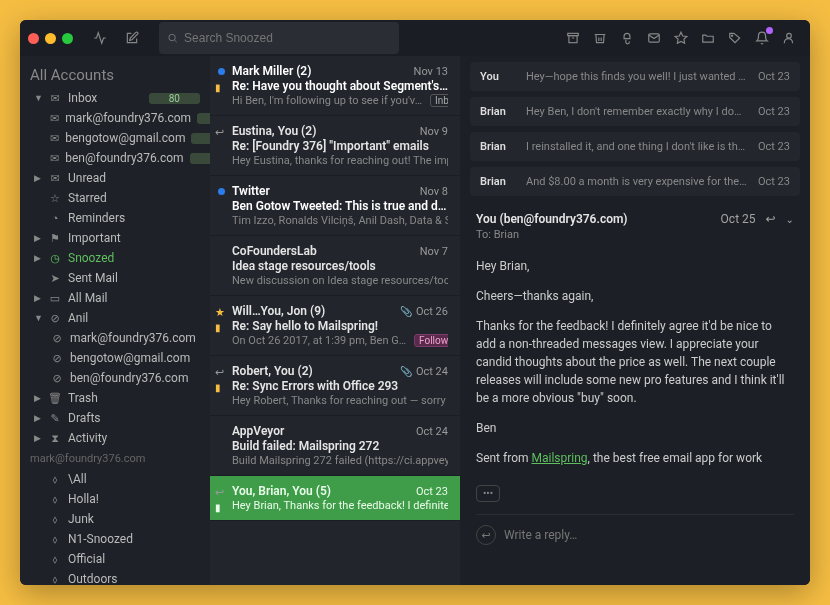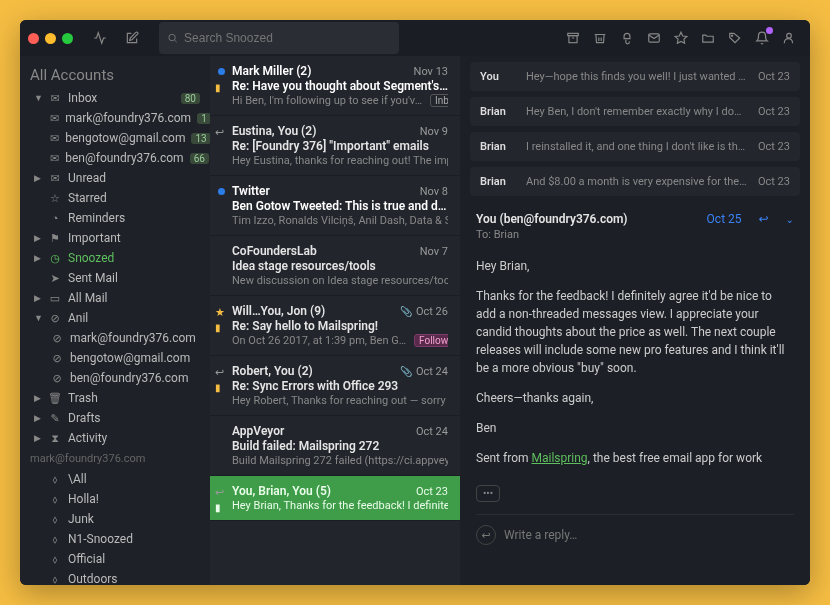--- a/index.html
+++ b/index.html
@@ -17,21 +17,21 @@
   .badge-dot { position: relative; }
   .badge-dot::after { content: ""; position: absolute; top: 2px; right: 2px; width: 7px; height: 7px; background: #b362ff; border-radius: 50%; }
   .main { flex: 1; display: flex; overflow: hidden; }
   .sidebar { width: 190px; background: #1e2127; overflow-y: auto; font-size: 12px; padding: 6px 0; }
   .sb-hdr { color: #888; padding: 4px 10px; font-size: 15px; }
   .sb-item { display: flex; align-items: center; padding: 3px 10px 3px 14px; gap: 6px; color: #bbb; cursor: pointer; white-space: nowrap; }
   .sb-item.sub { padding-left: 30px; }
   .sb-item.sub2 { padding-left: 30px; }
   .sb-item .arrow { width: 8px; color: #888; font-size: 9px; }
   .sb-item .ic { width: 14px; text-align: center; color: #888; font-size: 11px; }
-  .sb-item .count { margin-left: auto; background: #3a4a3a; color: #9c9; font-size: 10px; padding: 0 4px; border-radius: 3px; }
+  .sb-item .count { margin-left: auto; background: #3a4a3a; color: #9c9; font-size: 10px; padding: 0 20px; border-radius: 3px; }
   .sb-item.snoozed { color: #5fbf5f; }
   .sb-item.snoozed .ic { color: #5fbf5f; }
   .sb-faint { color: #666; padding: 4px 10px; font-size: 11px; }
   .threads { width: 250px; background: #22252c; overflow-y: auto; }
   .thread { padding: 8px 12px 8px 22px; border-bottom: 1px solid #1a1d23; position: relative; cursor: pointer; }
   .thread .dot { position: absolute; left: 8px; top: 12px; width: 7px; height: 7px; border-radius: 50%; }
   .thread .dot.blue { background: #2b7de9; }
   .thread .star { position: absolute; left: 5px; top: 10px; color: #f5bd42; font-size: 11px; }
   .thread .reply-ic { position: absolute; left: 5px; top: 10px; color: #999; font-size: 11px; }
   .thread .tag-ic { position: absolute; left: 5px; top: 26px; color: #f5bd42; font-size: 10px; }
@@ -47,21 +47,21 @@
   .pill.fu { background: #5a2a4a; border-color: #7a3a6a; color: #f0a0d0; }
   .thread .attach { font-size: 10px; color: #888; }
   .reader { flex: 1; background: #1c1f25; overflow-y: auto; padding: 6px 10px 14px; display:flex; flex-direction:column; gap:6px;}
   .msg-collapsed { background: #23262d; border-radius: 4px; padding: 8px 10px; display: flex; align-items: center; gap: 10px; font-size: 11px; cursor: pointer; }
   .msg-collapsed .who { font-weight: 600; color: #ddd; flex: 0 0 36px; }
   .msg-collapsed .snip { color: #888; flex: 1; overflow: hidden; text-overflow: ellipsis; white-space: nowrap; }
   .msg-collapsed .when { color: #888; }
   .msg-open { background: #1c1f25; border-radius: 4px; padding: 10px 6px 0; }
   .msg-open .mh { display: flex; justify-content: space-between; align-items: center; }
   .msg-open .mh .from2 { font-weight: 600; color: #e5e5e5; font-size: 12px; }
-  .msg-open .mh .d2 { color: #3b82f6; font-size: 12px; display:flex; align-items:center; gap:17px;}
+  .msg-open .mh .d2 { color: #a3a3a3; font-size: 12px; display:flex; align-items:center; gap:10px;}
   .msg-open .to { color: #888; font-size: 11px; margin-top: 2px; }
   .msg-open .body { color: #ccc; font-size: 12px; line-height: 1.5; margin-top: 16px; }
   .msg-open .body p { margin-bottom: 12px; }
   .msg-open .body a { color: #5fbf5f; text-decoration: underline; }
   .more-btn { display:inline-flex; border:1px solid #444; border-radius:4px; padding:2px 6px; color:#888; font-size:10px; margin-top:6px; cursor:pointer;}
   .reply-box { margin-top: 12px; border-top:1px solid #2a2d34; padding-top:10px; display:flex; align-items:center; gap:8px; color:#777; font-size:12px;}
   .reply-box .ric { width:20px; height:20px; border:1px solid #444; border-radius:50%; display:flex; align-items:center; justify-content:center; font-size:11px;}
   ::-webkit-scrollbar { width: 0; height: 0; }
   svg { display:block; }
 </style>
@@ -399,22 +399,22 @@
           <span class="from2">You (ben@foundry376.com)</span>
           <span class="d2">
             <span>Oct 25</span>
             <span style="cursor:pointer">↩</span>
             <span style="cursor:pointer;font-size:10px">⌄</span>
           </span>
         </div>
         <div class="to">To: Brian</div>
         <div class="body">
           <p>Hey Brian,</p>
+          <p>Cheers—thanks again,</p>
           <p>Thanks for the feedback! I definitely agree it'd be nice to add a non-threaded messages view. I appreciate your candid thoughts about the price as well. The next couple releases will include some new pro features and I think it'll be a more obvious "buy" soon.</p>
-          <p>Cheers—thanks again,</p>
           <p>Ben</p>
           <p><span>Sent from </span><a href="#">Mailspring</a><span>, the best free email app for work</span></p>
         </div>
         <div class="more-btn">•••</div>
         <div class="reply-box">
           <span class="ric">↩</span>
           <span>Write a reply…</span>
         </div>
       </div>
     </div>

